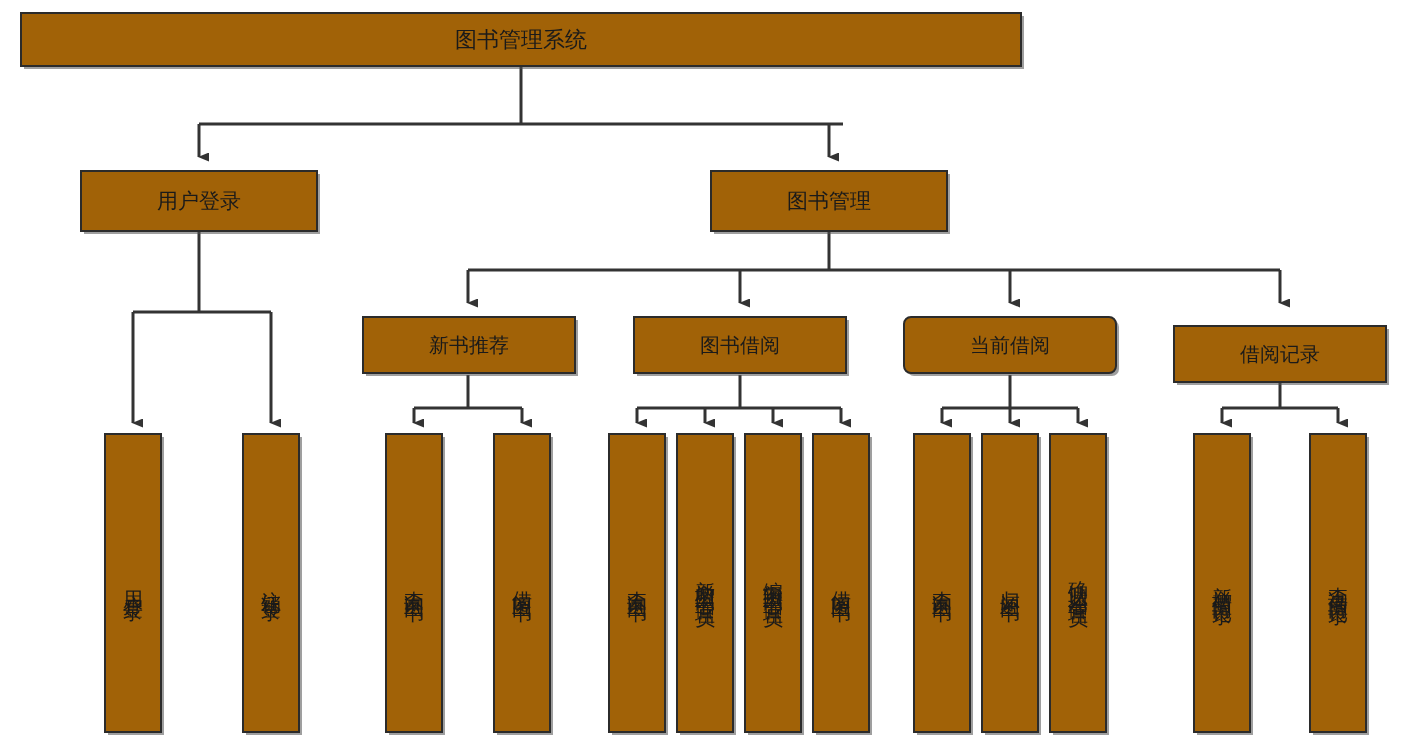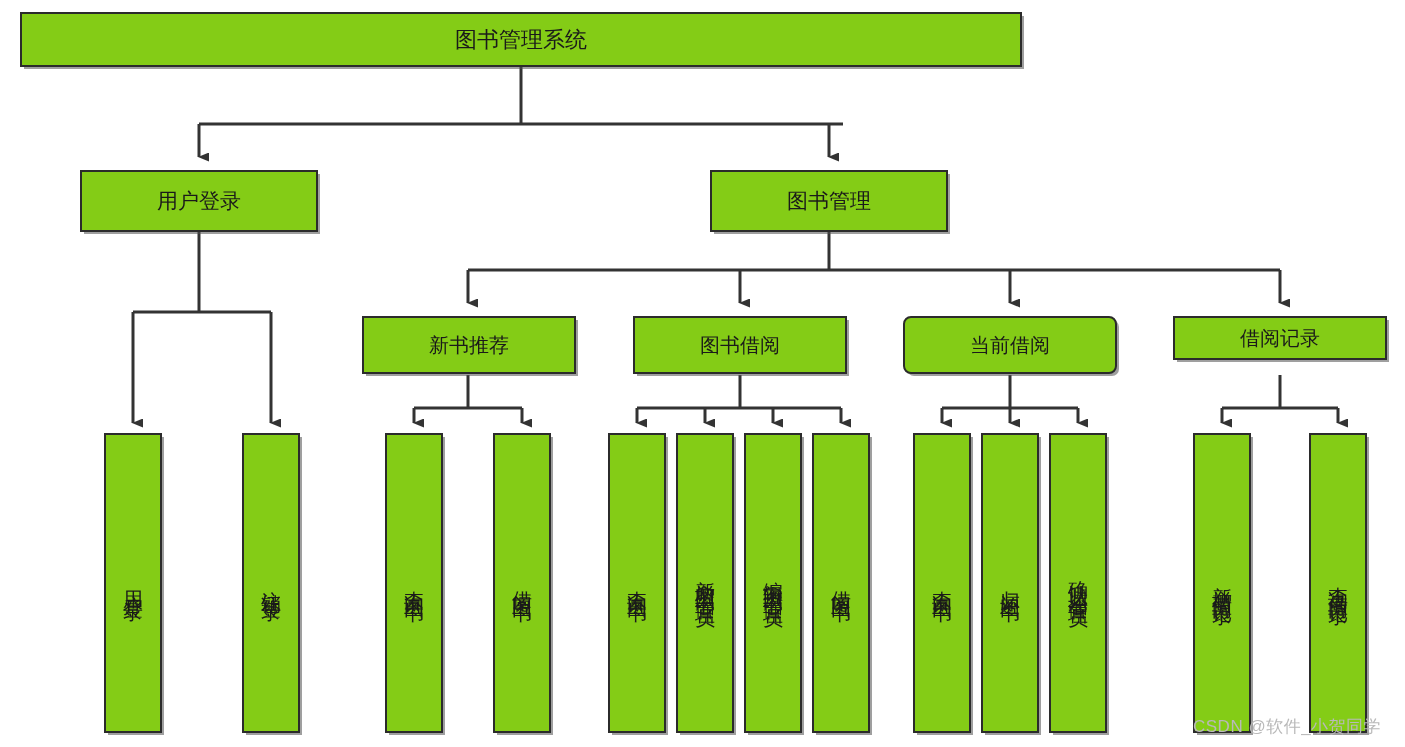--- a/index.html
+++ b/index.html
@@ -22,21 +22,21 @@
   svg.diagram-canvas {
     position: absolute;
     top: 0;
     left: 0;
     width: 1405px;
     height: 747px;
   }
   .node-box {
     position: absolute;
     box-sizing: border-box;
-    background: #84cc16;
+    background: #a16207;
     border: 2px solid #2b2b2b;
     box-shadow: 3px 3px 0 -1px rgba(80,80,80,0.55);
     display: flex;
     align-items: center;
     justify-content: center;
   }
   .node-label {
     color: #1a1a1a;
     text-align: center;
     line-height: 1.15;
@@ -135,21 +135,21 @@
 
   <div class="node-box level-2" style="left:710px; top:170px; width:238px; height:62px;">
     <span class="node-label">图书管理</span>
   </div>
   <div class="node-box level-3" style="left:633px; top:316px; width:214px; height:58px;justify-content:center;">
     <span class="node-label">图书借阅</span>
   </div>
   <div class="node-box level-3" style="left:903px; top:316px; width:214px; height:58px;border-radius:8px;">
     <span class="node-label">当前借阅</span>
   </div>
-  <div class="node-box level-3" style="left:1173px; top:316px; width:214px; height:44px;">
+  <div class="node-box level-3" style="left:1173px; top:325px; width:214px; height:58px;">
     <span class="node-label">借阅记录</span>
   </div>
 
   <div class="node-box leaf-box" style="left:104px; top:433px; width:58px; height:300px;">
     <span class="node-label">用户登录</span>
   </div>
   <div class="node-box leaf-box" style="left:242px; top:433px; width:58px; height:300px;">
     <span class="node-label">注销登录</span>
   </div>
 
@@ -183,15 +183,14 @@
     <span class="node-label">确认归还（管理员）</span>
   </div>
 
   <div class="node-box leaf-box" style="left:1193px; top:433px; width:58px; height:300px;">
     <span class="node-label">新增借阅记录</span>
   </div>
   <div class="node-box leaf-box" style="left:1309px; top:433px; width:58px; height:300px;">
     <span class="node-label">查询借阅记录</span>
   </div>
 
-  <div class="watermark" style="left:1193px; top:715px;">CSDN @软件_小贺同学</div>
 
 </div>
 
 </body></html>

